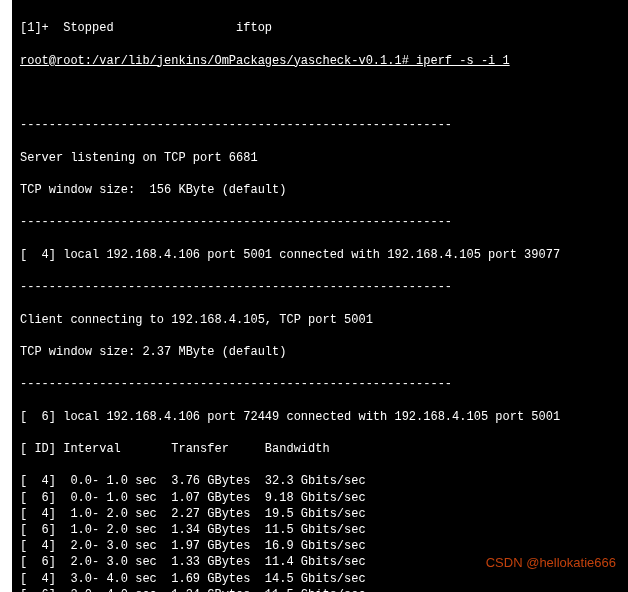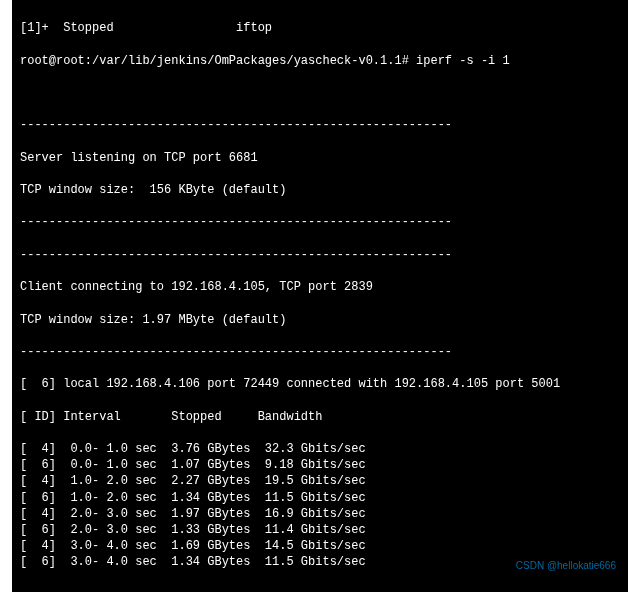--- a/index.html
+++ b/index.html
@@ -19,46 +19,47 @@
       width: 616px;
       height: 592px;
       margin-left: 12px;
       white-space: pre;
       overflow: hidden;
     }
     .line { display: block; }
     .divider { display: block; }
     .table-header { display: block; }
     .table-row { display: block; }
-    .prompt-line { display: block; }
+    .prompt-line { display: block; text-decoration: underline; }
     .watermark {
       position: absolute;
       bottom: 20px;
       right: 12px;
-      color: #0369a1;
+      color: #c2410c;
       font-family: "Microsoft YaHei", sans-serif;
-      font-size: 10px;
+      font-size: 13px;
     }
   </style>
 </head>
 <body>
 
 <div class="terminal">
 <span class="line">[1]+  Stopped                 iftop</span>
 <span class="prompt-line">root@root:/var/lib/jenkins/OmPackages/yascheck-v0.1.1# iperf -s -i 1</span>
 <span class="line"> </span>
 <span class="divider">------------------------------------------------------------</span>
 <span class="line">Server listening on TCP port 6681</span>
 <span class="line">TCP window size:  156 KByte (default)</span>
 <span class="divider">------------------------------------------------------------</span>
+<span class="line">[  4] local 192.168.4.106 port 5001 connected with 192.168.4.105 port 39077</span>
 <span class="divider">------------------------------------------------------------</span>
-<span class="line">Client connecting to 192.168.4.105, TCP port 2839</span>
-<span class="line">TCP window size: 1.97 MByte (default)</span>
+<span class="line">Client connecting to 192.168.4.105, TCP port 5001</span>
+<span class="line">TCP window size: 2.37 MByte (default)</span>
 <span class="divider">------------------------------------------------------------</span>
 <span class="line">[  6] local 192.168.4.106 port 72449 connected with 192.168.4.105 port 5001</span>
-<span class="table-header">[ ID] Interval       Stopped     Bandwidth</span>
+<span class="table-header">[ ID] Interval       Transfer     Bandwidth</span>
 <div id="rows-container"><span class="table-row">[  4]  0.0- 1.0 sec  3.76 GBytes  32.3 Gbits/sec</span><span class="table-row">[  6]  0.0- 1.0 sec  1.07 GBytes  9.18 Gbits/sec</span><span class="table-row">[  4]  1.0- 2.0 sec  2.27 GBytes  19.5 Gbits/sec</span><span class="table-row">[  6]  1.0- 2.0 sec  1.34 GBytes  11.5 Gbits/sec</span><span class="table-row">[  4]  2.0- 3.0 sec  1.97 GBytes  16.9 Gbits/sec</span><span class="table-row">[  6]  2.0- 3.0 sec  1.33 GBytes  11.4 Gbits/sec</span><span class="table-row">[  4]  3.0- 4.0 sec  1.69 GBytes  14.5 Gbits/sec</span><span class="table-row">[  6]  3.0- 4.0 sec  1.34 GBytes  11.5 Gbits/sec</span></div>
 
 
 
 </div>
 
 <div class="watermark">CSDN @hellokatie666</div>
 
 </body></html>

